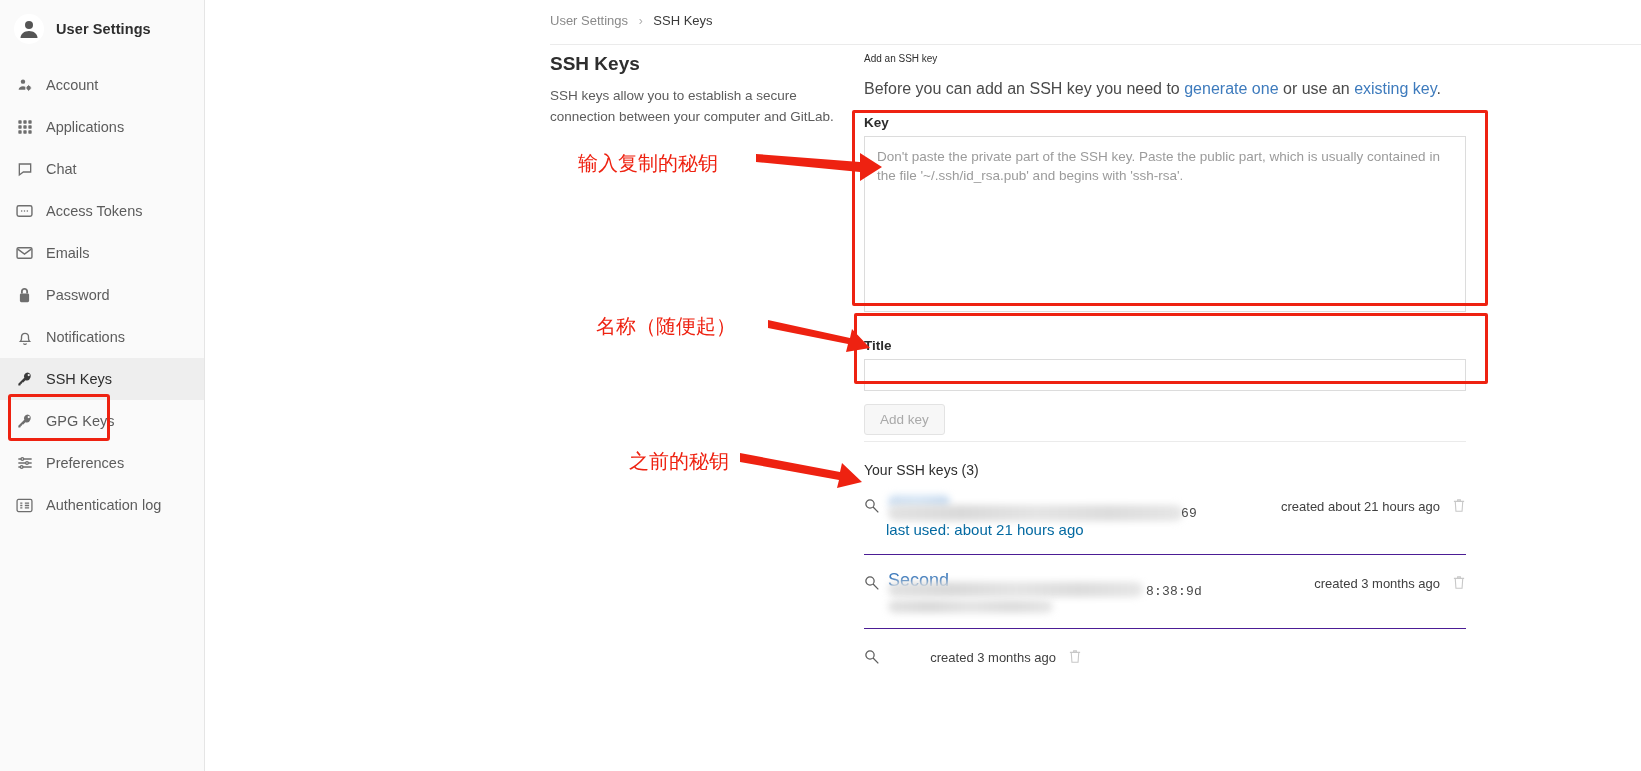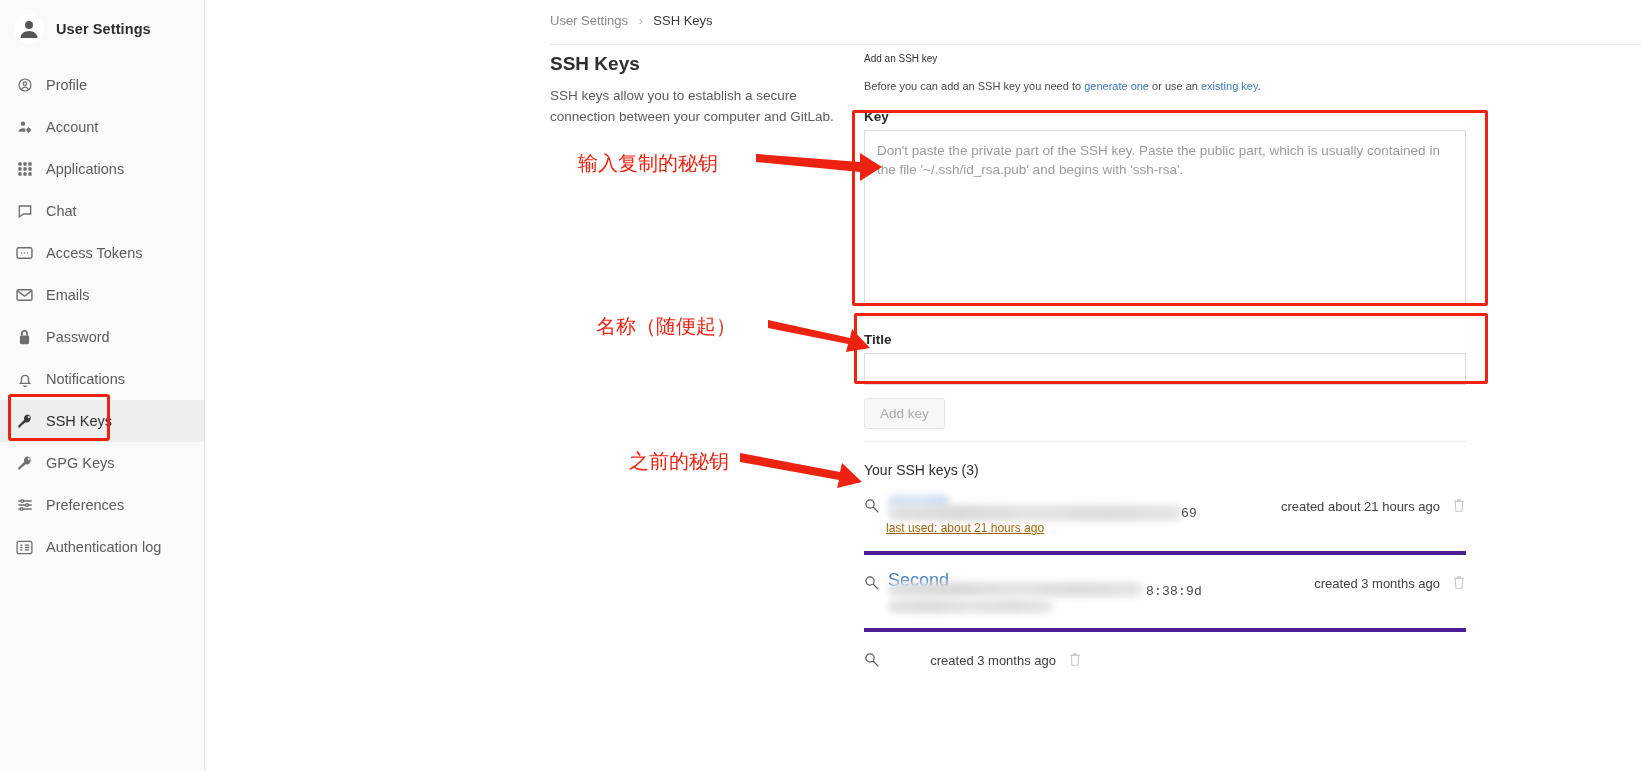--- a/index.html
+++ b/index.html
@@ -67,21 +67,21 @@
   }
 
   
   .desc-col { position:absolute; left:345px; top:53px; width:300px; }
   .desc-col h3 { margin:0 0 11px 0; font-size:19px; font-weight:600; color:#2e2e2e; }
   .desc-col p { margin:0; font-size:13.5px; line-height:1.55; color:#5c5c5c; }
 
   
   .form-col { position:absolute; left:659px; top:53px; width:610px; }
   .form-col h4 { margin:0 0 12px 0; font-size:10px; font-weight:400; color:#2e2e2e; }
-  .form-sub { font-size:11px; color:#4a4a4a; margin:16px 0 17px 0; }
+  .form-sub { font-size:16px; color:#4a4a4a; margin:16px 0 17px 0; }
   .form-sub a { color:#3e7bbd; text-decoration:none; }
 
   .field-label { font-size:13.5px; font-weight:700; color:#2b2b2b; margin-bottom:6px; }
   .key-area {
     width:602px; height:176px; border:1px solid #dcdcdc; background:#fff;
     padding:10px 12px; font-size:13.5px; color:#9b9b9b; line-height:1.42;
     resize:none; outline:none;
     font-family:"Liberation Sans","DejaVu Sans",sans-serif;
   }
   .key-area::placeholder { color:#9b9b9b; }
@@ -96,31 +96,31 @@
     cursor:default; font-family:"Liberation Sans","DejaVu Sans",sans-serif;
   }
 
   
   .keys-sec { position:absolute; left:659px; top:441px; width:610px; }
   .keys-rule { width:602px; height:1px; background:#ebebeb; }
   .keys-title { margin-top:20px; font-size:14px; color:#2e2e2e; }
 
   .key-row {
     position:relative; display:flex; align-items:flex-start;
-    padding:17px 0 16px 0; border-bottom:4px solid #4c1d95; width:602px;
+    padding:17px 0 16px 0; border-bottom:1px solid #4c1d95; width:602px;
   }
   .key-row:first-of-type { border-top:none; }
   .key-icon { width:22px; flex:0 0 22px; padding-top:3px; color:#5d5d5d; }
   .key-body { flex:1 1 auto; position:relative; min-height:34px; }
   .key-name-link { font-size:18px; color:#3e7bbd; text-decoration:none; }
   .key-fp {
     font-size:13px; color:#4a4a4a; margin-top:1px;
     font-family:"Liberation Mono","DejaVu Sans Mono",monospace; letter-spacing:.2px;
   }
-  .key-lastused { font-size:12px; color:#a16207; margin-top:6px;text-decoration:underline; }
+  .key-lastused { font-size:15px; color:#0369a1; margin-top:6px; }
   .key-created { font-size:13px; color:#404040; width:170px; text-align:right; padding-top:4px; flex:0 0 170px; }
   .key-del { width:26px; flex:0 0 26px; padding-top:3px; color:#c8c8c8; text-align:right; cursor:pointer; }
 
   
   .blur-bar {
     position:absolute; border-radius:9px;
     background:linear-gradient(90deg,#e2e2e2,#d9d9d9,#e4e4e4,#dcdcdc,#e6e6e6);
     filter: blur(3.5px);
   }
   .blur-bar.blue {
@@ -147,30 +147,20 @@
         <svg width="24" height="24" viewBox="0 0 24 24" fill="#555">
           <circle cx="12" cy="8" r="4"></circle>
           <path d="M3.5 21c0-4.2 3.8-7 8.5-7s8.5 2.8 8.5 7z"></path>
         </svg>
       </span>
       <span class="title">User Settings</span>
     </div>
 
     <div class="nav">
 
-      <div class="nav-item">
-        <span class="ico">
-          <svg width="16" height="16" viewBox="0 0 24 24" fill="none" stroke="currentColor" stroke-width="1.8">
-            <circle cx="12" cy="12" r="9"></circle>
-              <circle cx="12" cy="10" r="2.6"></circle>
-            <path d="M6.8 18.5c1-2.2 3-3.3 5.2-3.3s4.2 1.1 5.2 3.3"></path>
-          </svg>
-        </span>
-        <span>Profile</span>
-      </div>
 
       <div class="nav-item">
         <span class="ico">
           <svg width="16" height="16" viewBox="0 0 24 24" fill="currentColor">
             <circle cx="9" cy="7" r="3.3"></circle>
             <path d="M2.5 19c0-3.2 3-5.2 6.5-5.2 1.3 0 2.5.27 3.5.75V19z"></path>
             <circle cx="17.5" cy="16.5" r="3.2"></circle>
             <path d="M17.5 11.8l.9 1.6h-1.8zM17.5 21.2l-.9-1.6h1.8zM13 16.5l1.6-.9v1.8zM22 16.5l-1.6.9v-1.8z"></path>
           </svg>
         </span>

